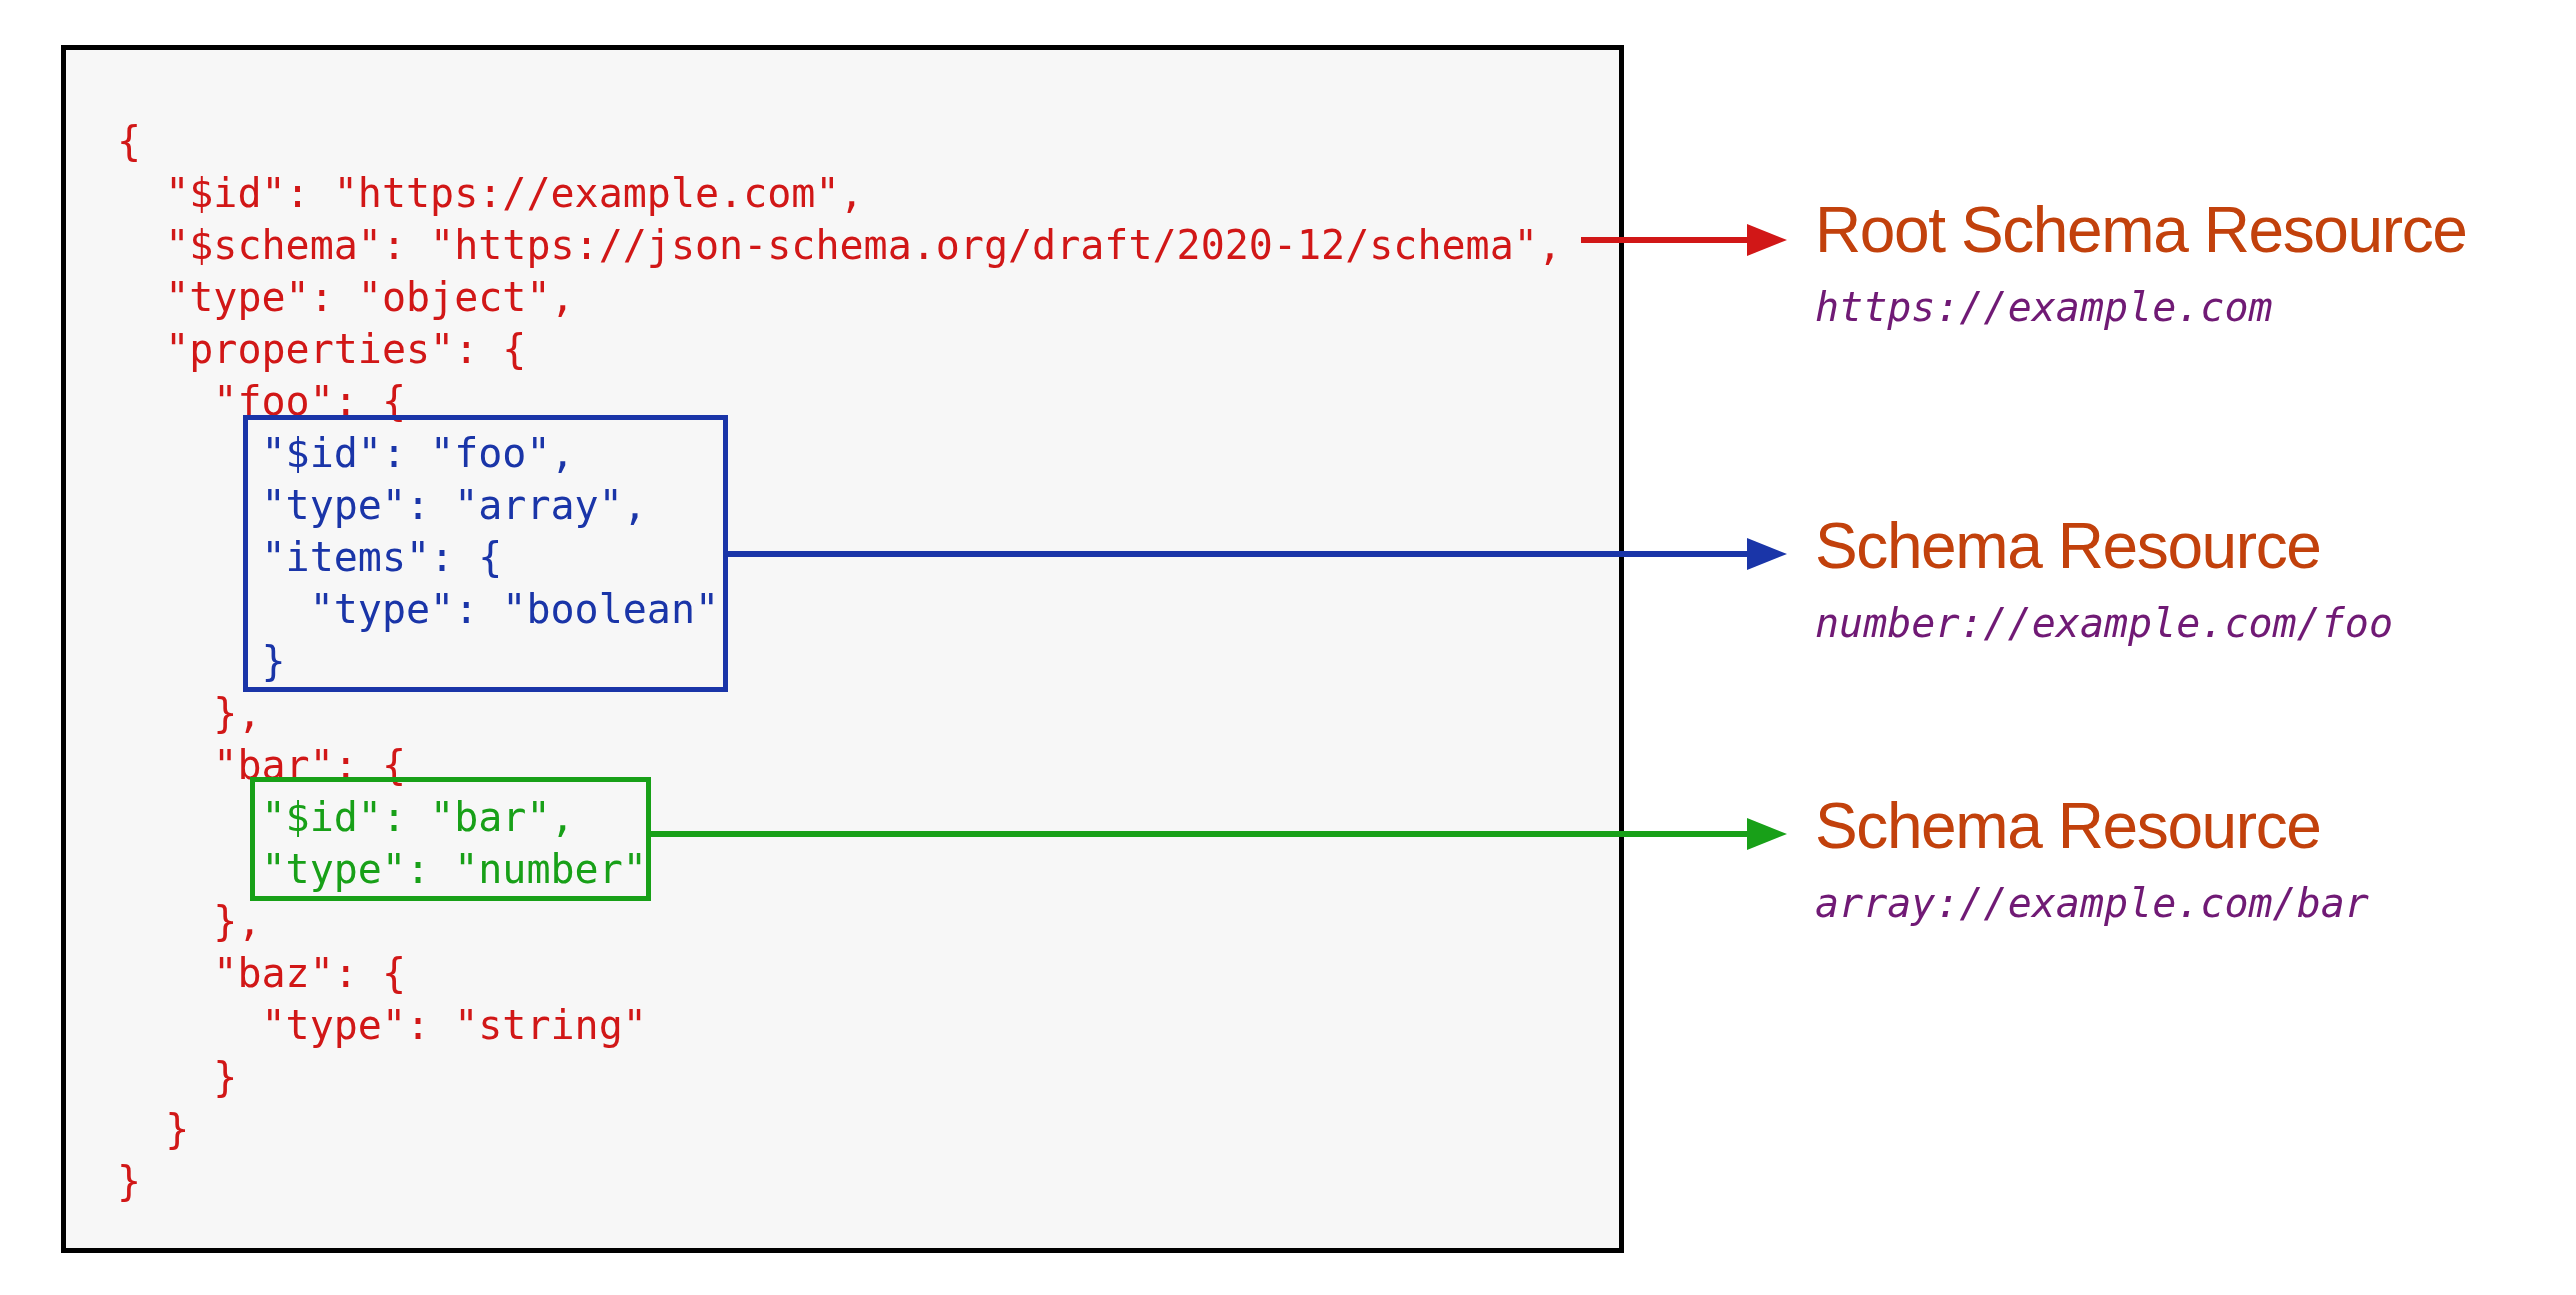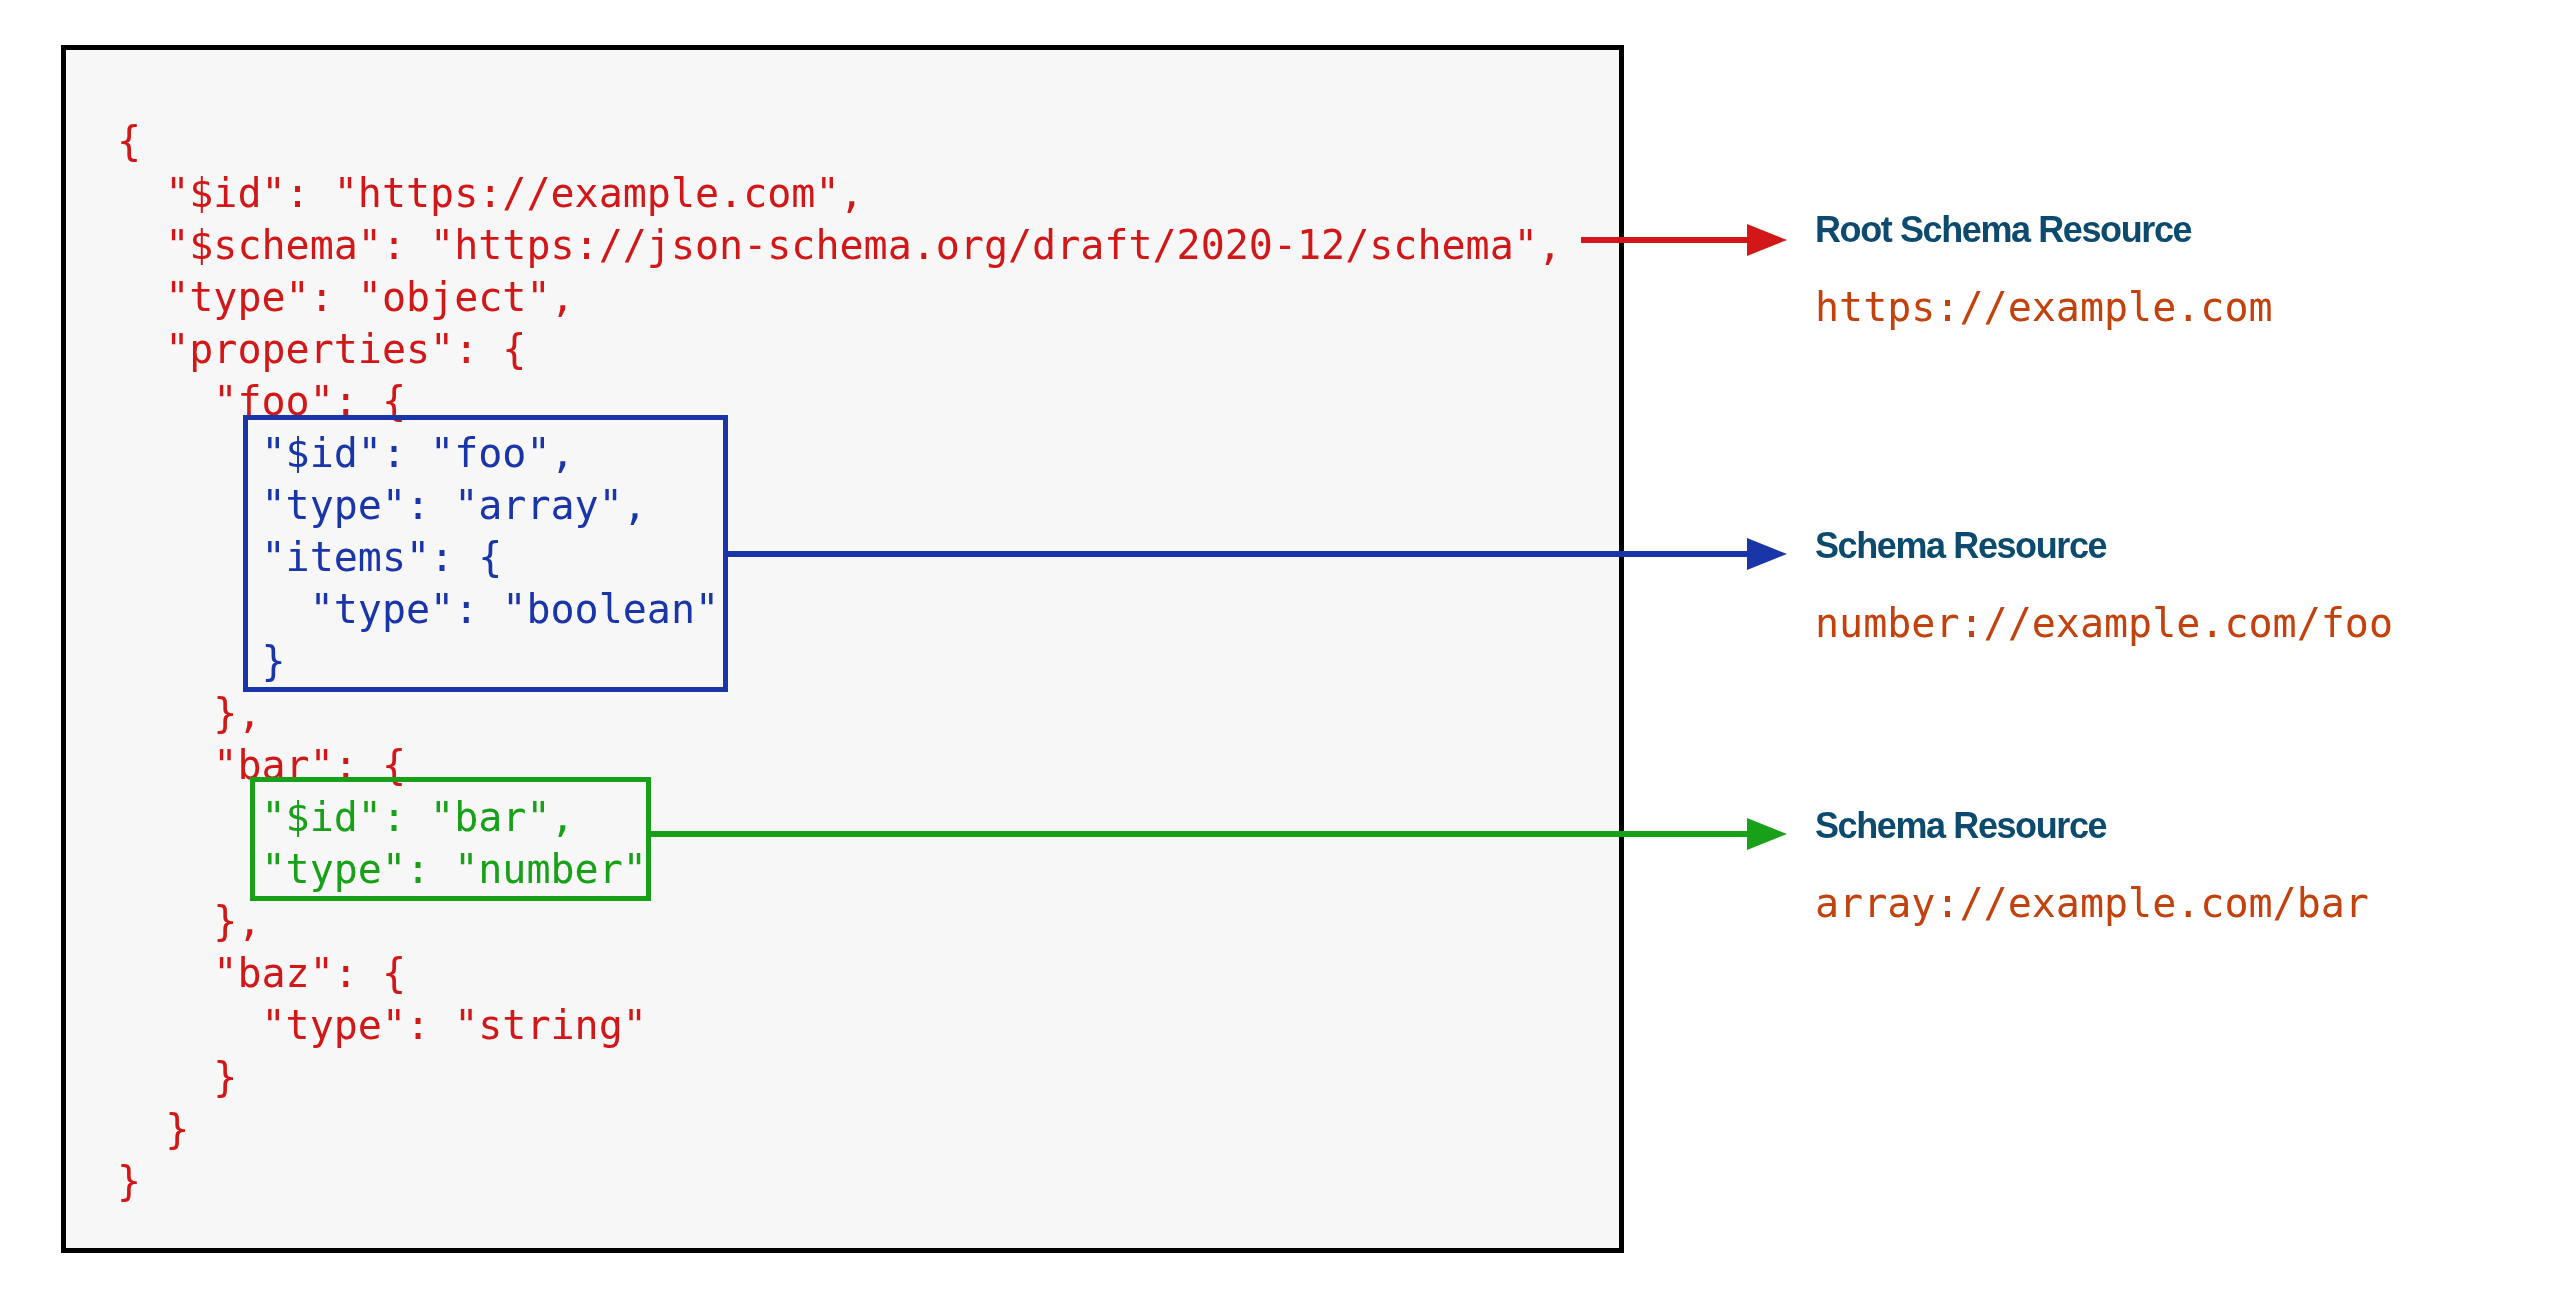--- a/index.html
+++ b/index.html
@@ -64,34 +64,35 @@
   .a-red  .arrow-head { left: 1747px; top: 224px; border-left: 40px solid #d11717; }
   .a-blue .arrow-line { left: 728px; top: 551px; width: 1020px; background: #1a35a8; }
   .a-blue .arrow-head { left: 1747px; top: 538px; border-left: 40px solid #1a35a8; }
   .a-green .arrow-line { left: 651px; top: 831px; width: 1097px; background: #18a018; }
   .a-green .arrow-head { left: 1747px; top: 818px; border-left: 40px solid #18a018; }
 
   
   .callout { position: absolute; left: 1815px; }
   .callout-title {
     font-family: "Liberation Sans", sans-serif;
-    font-weight: bold;
-    font-size: 36px;
+    font-weight: normal;
+    font-size: 64px;
     line-height: 60px;
     letter-spacing: -1.4px;
-    color: #0c4a6e;
+    color: #c2410c;
     white-space: nowrap;
   }
   .callout-url {
     font-family: "DejaVu Sans Mono", monospace;
     font-size: 40px;
     line-height: 47px;
-    color: #c2410c;
+    color: #701a75;
     white-space: nowrap;
     margin-top: 24.4px;
+    font-style: italic;
   }
   .callout-1 { top: 200px; }
   .callout-2 { top: 516px; }
   .callout-3 { top: 796px; }
 </style>
 </head>
 <body>
 
 <div class="canvas">
 

